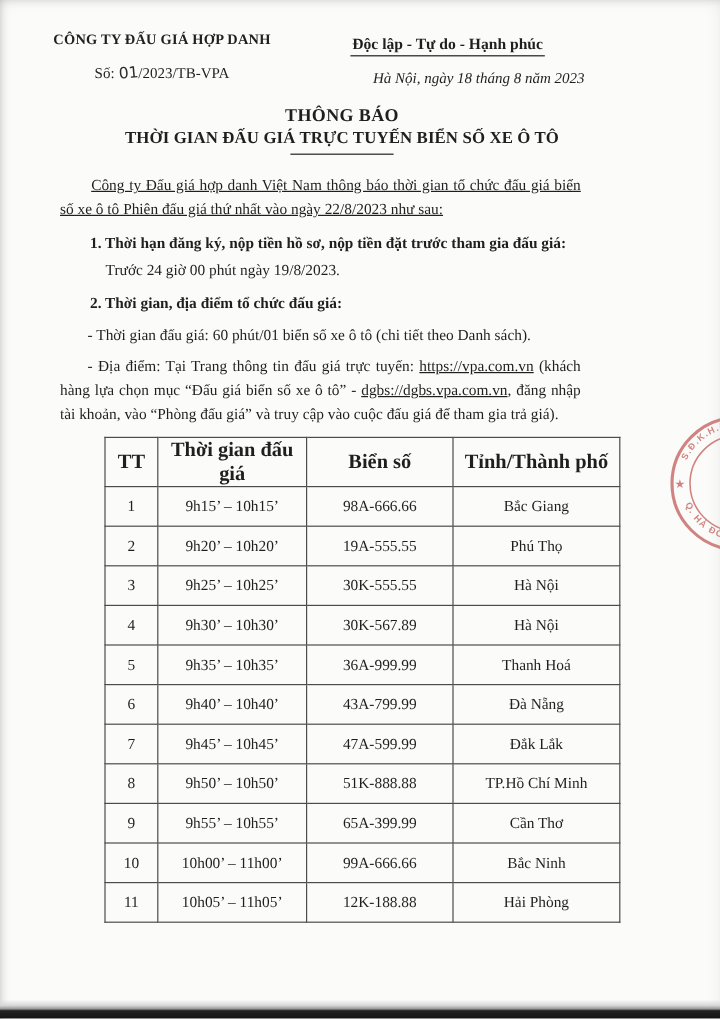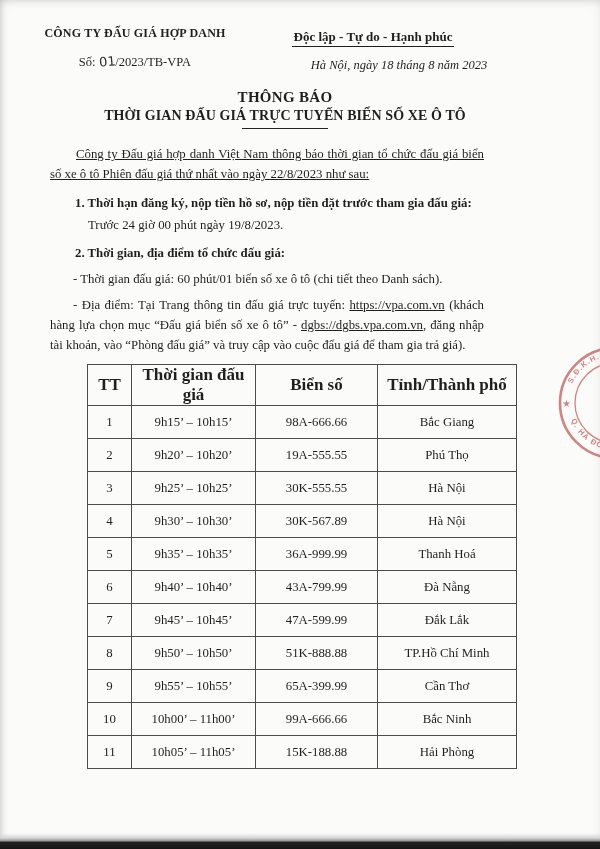--- a/index.html
+++ b/index.html
@@ -160,21 +160,21 @@
         </tr>
         <tr>
           <td>10</td>
           <td>10h00’ – 11h00’</td>
           <td class="plate-cell">99A-666.66</td>
           <td>Bắc Ninh</td>
         </tr>
         <tr>
           <td>11</td>
           <td>10h05’ – 11h05’</td>
-          <td class="plate-cell">15K-188.88</td>
+          <td class="plate-cell">12K-188.88</td>
           <td>Hải Phòng</td>
         </tr>
       </tbody>
   </table>
 
   <svg class="stamp" viewBox="0 0 120 140" xmlns="http://www.w3.org/2000/svg">
     <circle cx="63" cy="67" r="55" fill="none" stroke="#c96f6c" stroke-width="2.6"></circle>
     <circle cx="63" cy="67" r="40" fill="none" stroke="#c96f6c" stroke-width="1.3"></circle>
     <defs>
       <path id="arcTop" d="M 17.6,54.8 A 47,47 0 0 1 108.4,54.8" fill="none"></path>

